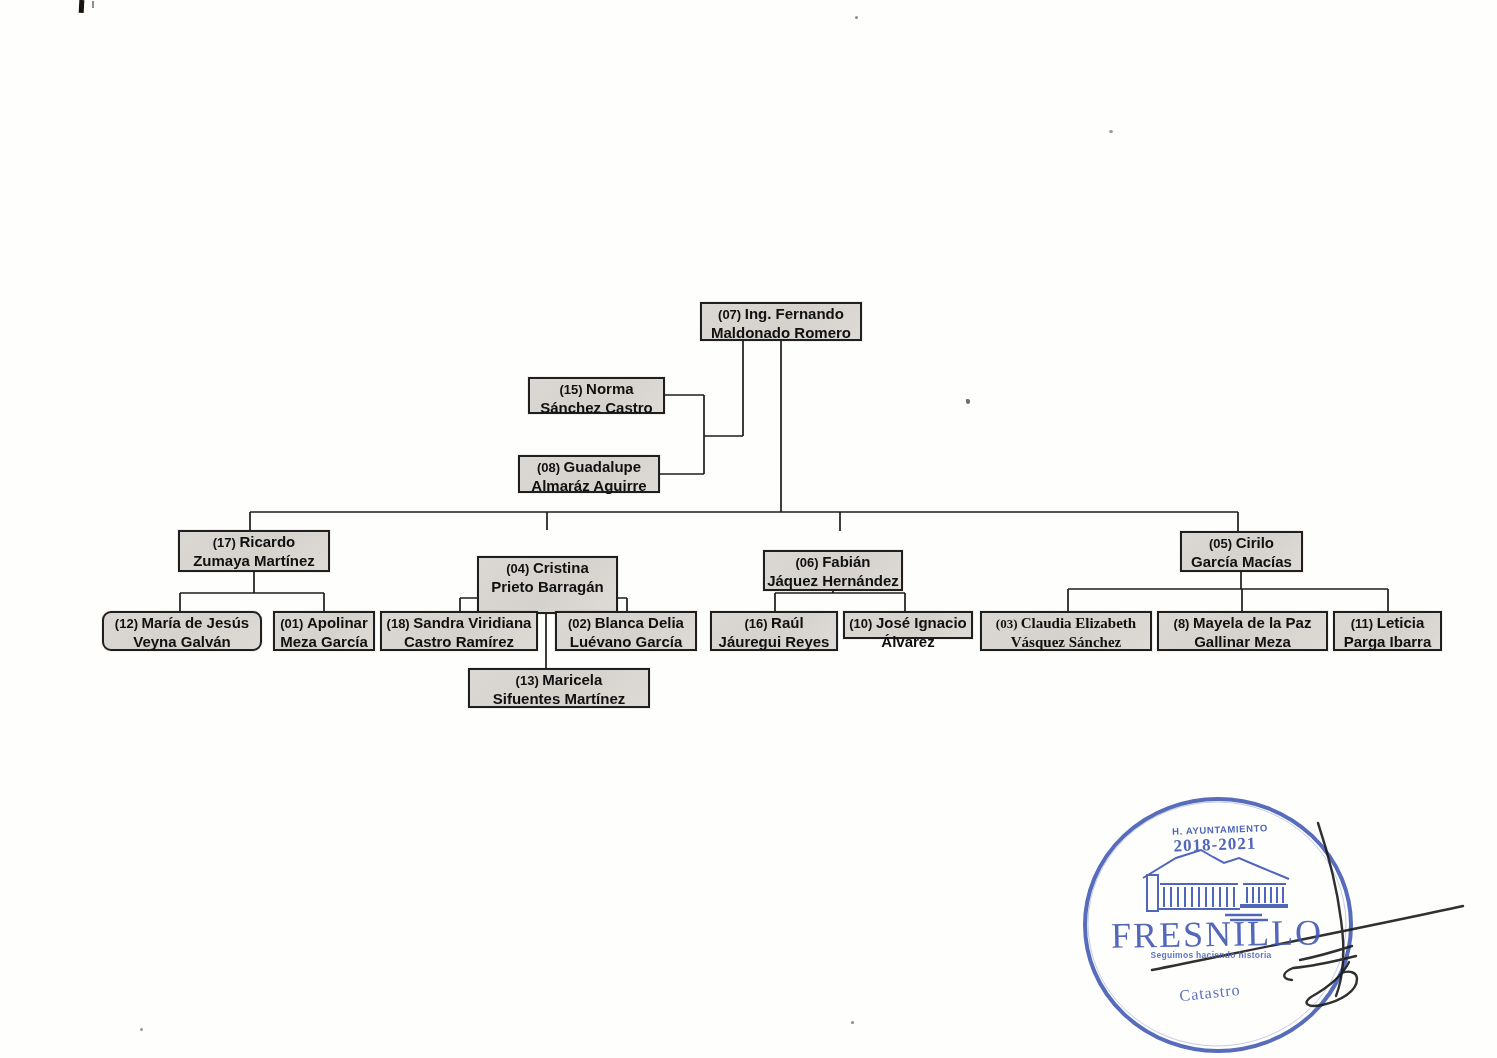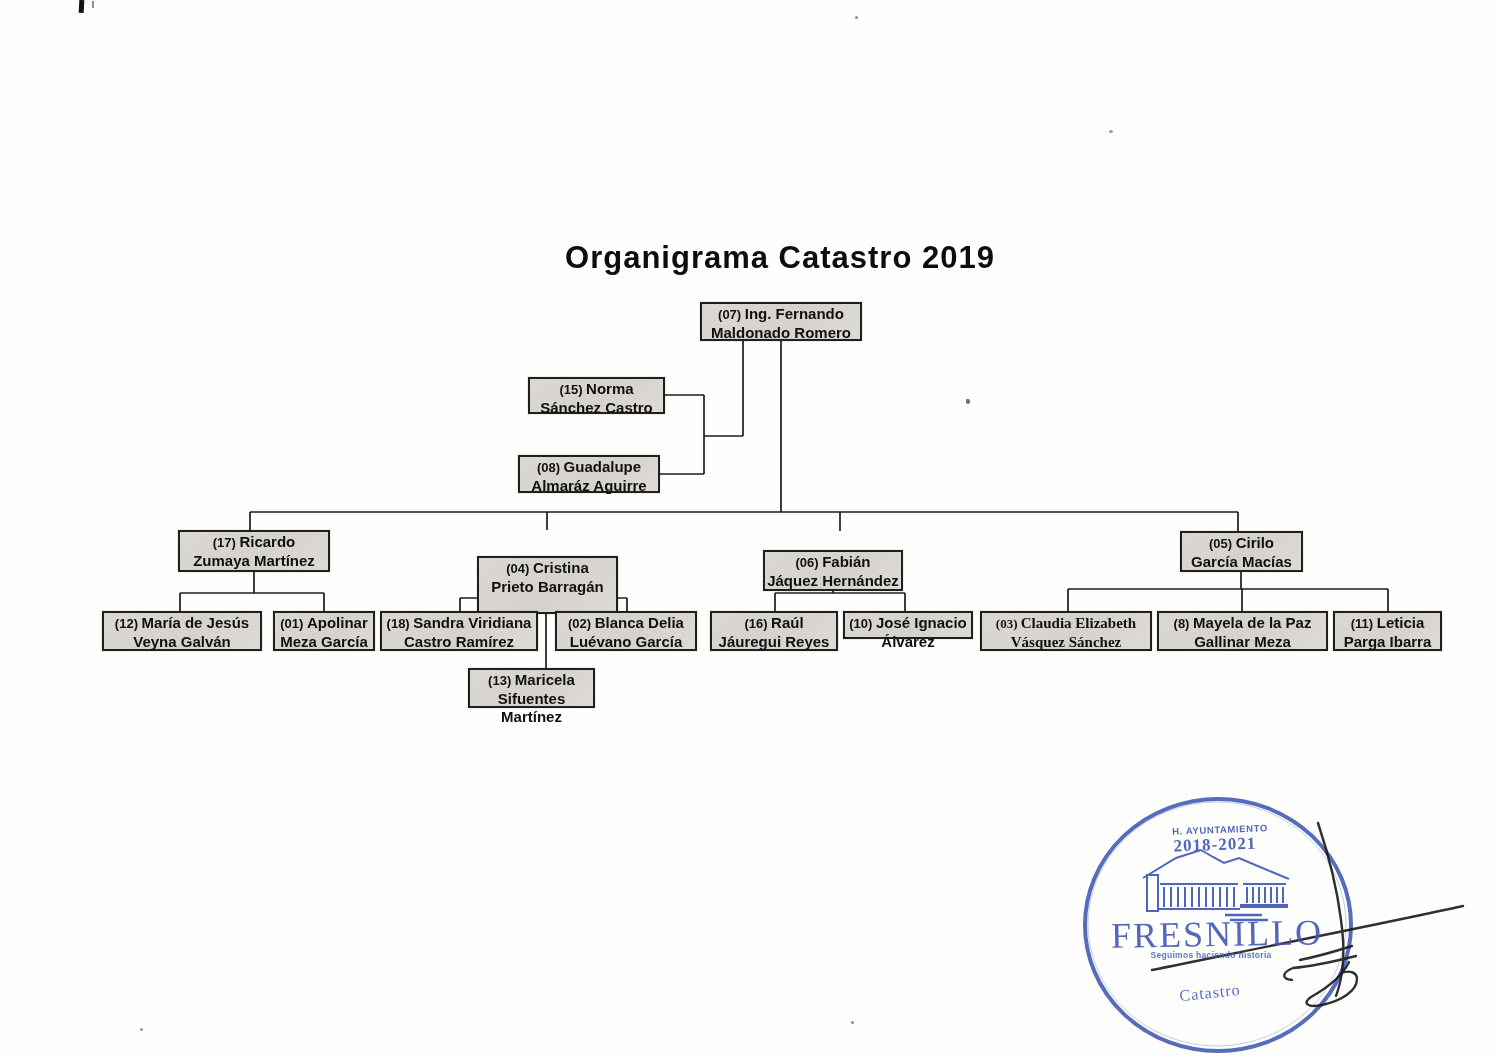--- a/index.html
+++ b/index.html
@@ -67,21 +67,20 @@
       <line x1="775" y1="593" x2="905" y2="593"></line>
       <line x1="775" y1="593" x2="775" y2="611"></line>
       <line x1="905" y1="593" x2="905" y2="611"></line>
       <line x1="1241" y1="572" x2="1241" y2="589"></line>
       <line x1="1068" y1="589" x2="1388" y2="589"></line>
       <line x1="1068" y1="589" x2="1068" y2="611"></line>
       <line x1="1242" y1="589" x2="1242" y2="611"></line>
       <line x1="1388" y1="589" x2="1388" y2="611"></line>
     </svg>
 
-  <div class="page-title">Organigrama Catastro 2019</div>
 
   <div>
       <div class="node" style="left: 700px; top: 302px; width: 162px; height: 39px;">
         <div><span class="num">(07) </span>Ing. Fernando</div>
         <div>Maldonado Romero</div>
       </div>
       <div class="node" style="left: 528px; top: 377px; width: 137px; height: 37px;">
         <div><span class="num">(15) </span>Norma</div>
         <div>Sánchez Castro</div>
       </div>
@@ -98,21 +97,21 @@
         <div>Prieto Barragán</div>
       </div>
       <div class="node" style="left: 763px; top: 531px; width: 140px; height: 41px; margin-top: 19px;">
         <div><span class="num">(06) </span>Fabián</div>
         <div>Jáquez Hernández</div>
       </div>
       <div class="node" style="left: 1180px; top: 531px; width: 123px; height: 41px;">
         <div><span class="num">(05) </span>Cirilo</div>
         <div>García Macías</div>
       </div>
-      <div class="node" style="left: 102px; top: 611px; width: 160px; height: 40px;">
+      <div class="node" style="left: 102px; top: 611px; width: 160px; height: 40px; border-radius: 9px;">
         <div><span class="num">(12) </span>María de Jesús</div>
         <div>Veyna Galván</div>
       </div>
       <div class="node" style="left: 273px; top: 611px; width: 102px; height: 40px;">
         <div><span class="num">(01) </span>Apolinar</div>
         <div>Meza García</div>
       </div>
       <div class="node" style="left: 380px; top: 611px; width: 158px; height: 40px;">
         <div><span class="num">(18) </span>Sandra Viridiana</div>
         <div>Castro Ramírez</div>
@@ -134,21 +133,21 @@
         <div>Vásquez Sánchez</div>
       </div>
       <div class="node" style="left: 1157px; top: 611px; width: 171px; height: 40px;">
         <div><span class="num">(8) </span>Mayela de la Paz</div>
         <div>Gallinar Meza</div>
       </div>
       <div class="node" style="left: 1333px; top: 611px; width: 109px; height: 40px;">
         <div><span class="num">(11) </span>Leticia</div>
         <div>Parga Ibarra</div>
       </div>
-      <div class="node" style="left: 468px; top: 668px; width: 127px; height: 40px;">
+      <div class="node" style="left: 468px; top: 668px; width: 182px; height: 40px;">
         <div><span class="num">(13) </span>Maricela</div>
         <div>Sifuentes Martínez</div>
       </div>
     </div>
 
   <svg class="overlay" width="1497" height="1058">
 
     <g fill="none" stroke="#3b53b0" opacity="0.85">
       <ellipse cx="1218" cy="925" rx="133" ry="126" stroke-width="4"></ellipse>
       <ellipse cx="1217" cy="924" rx="129" ry="122" stroke-width="1" opacity="0.35"></ellipse>

